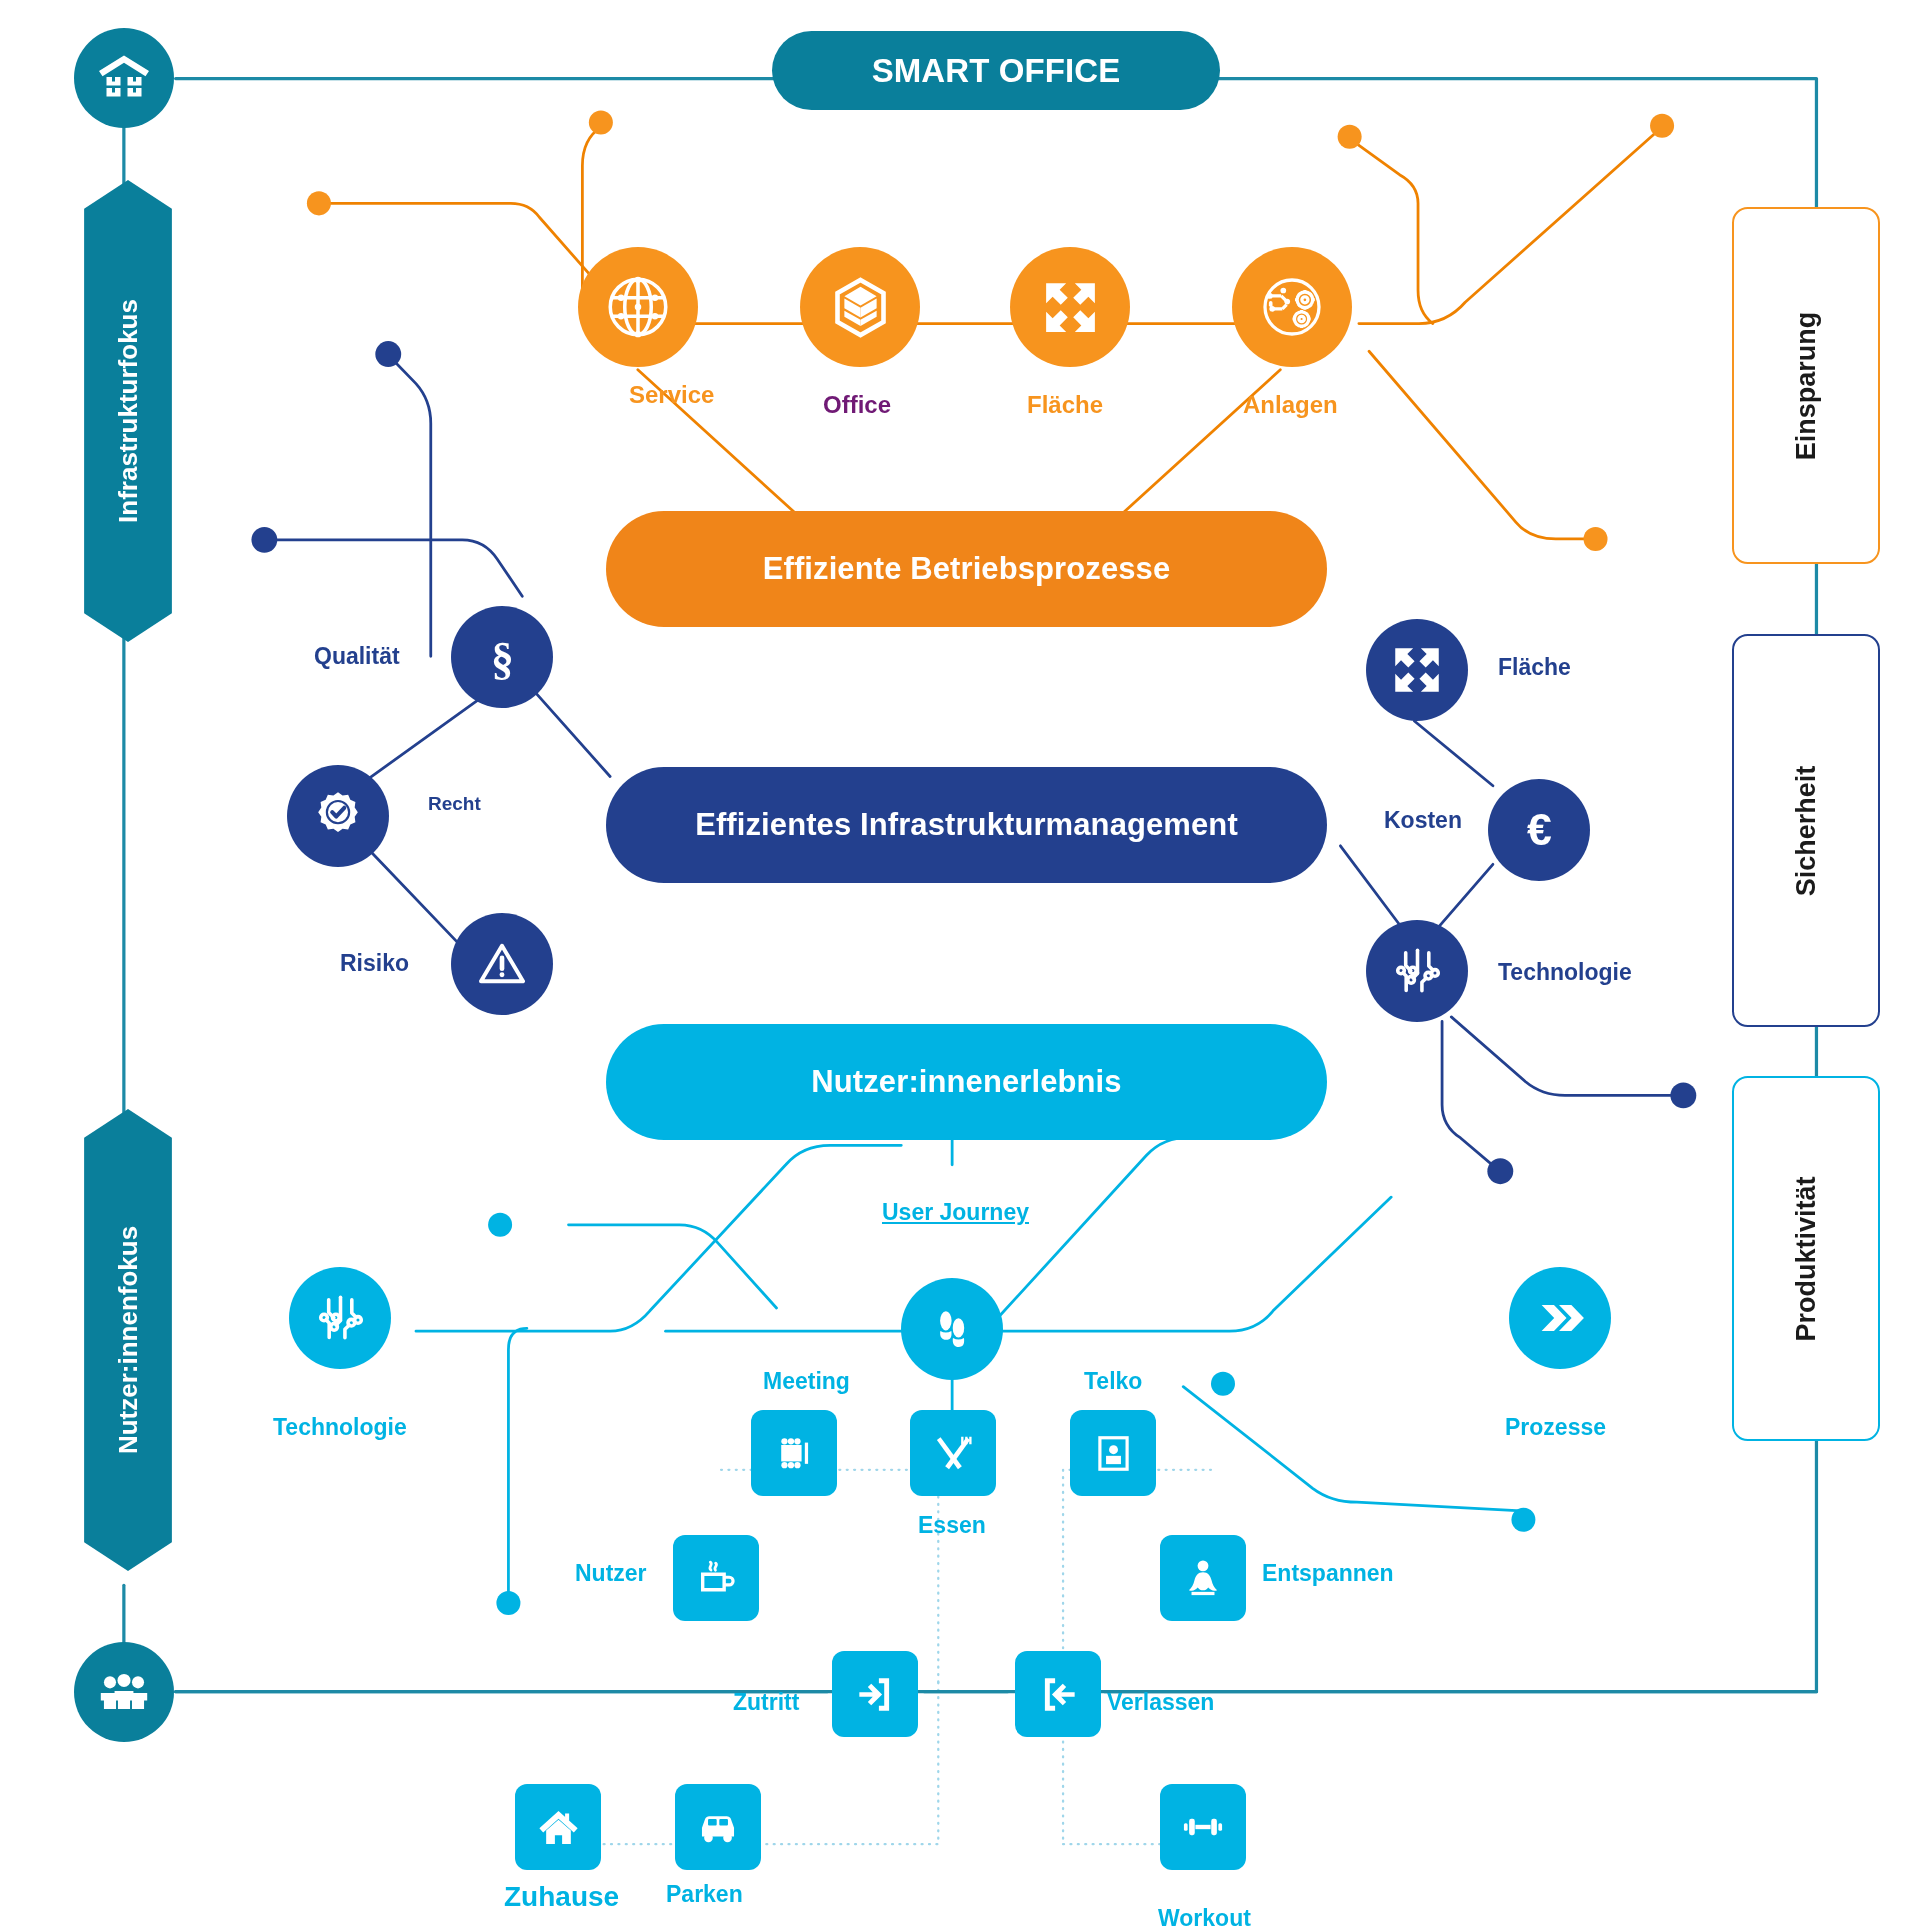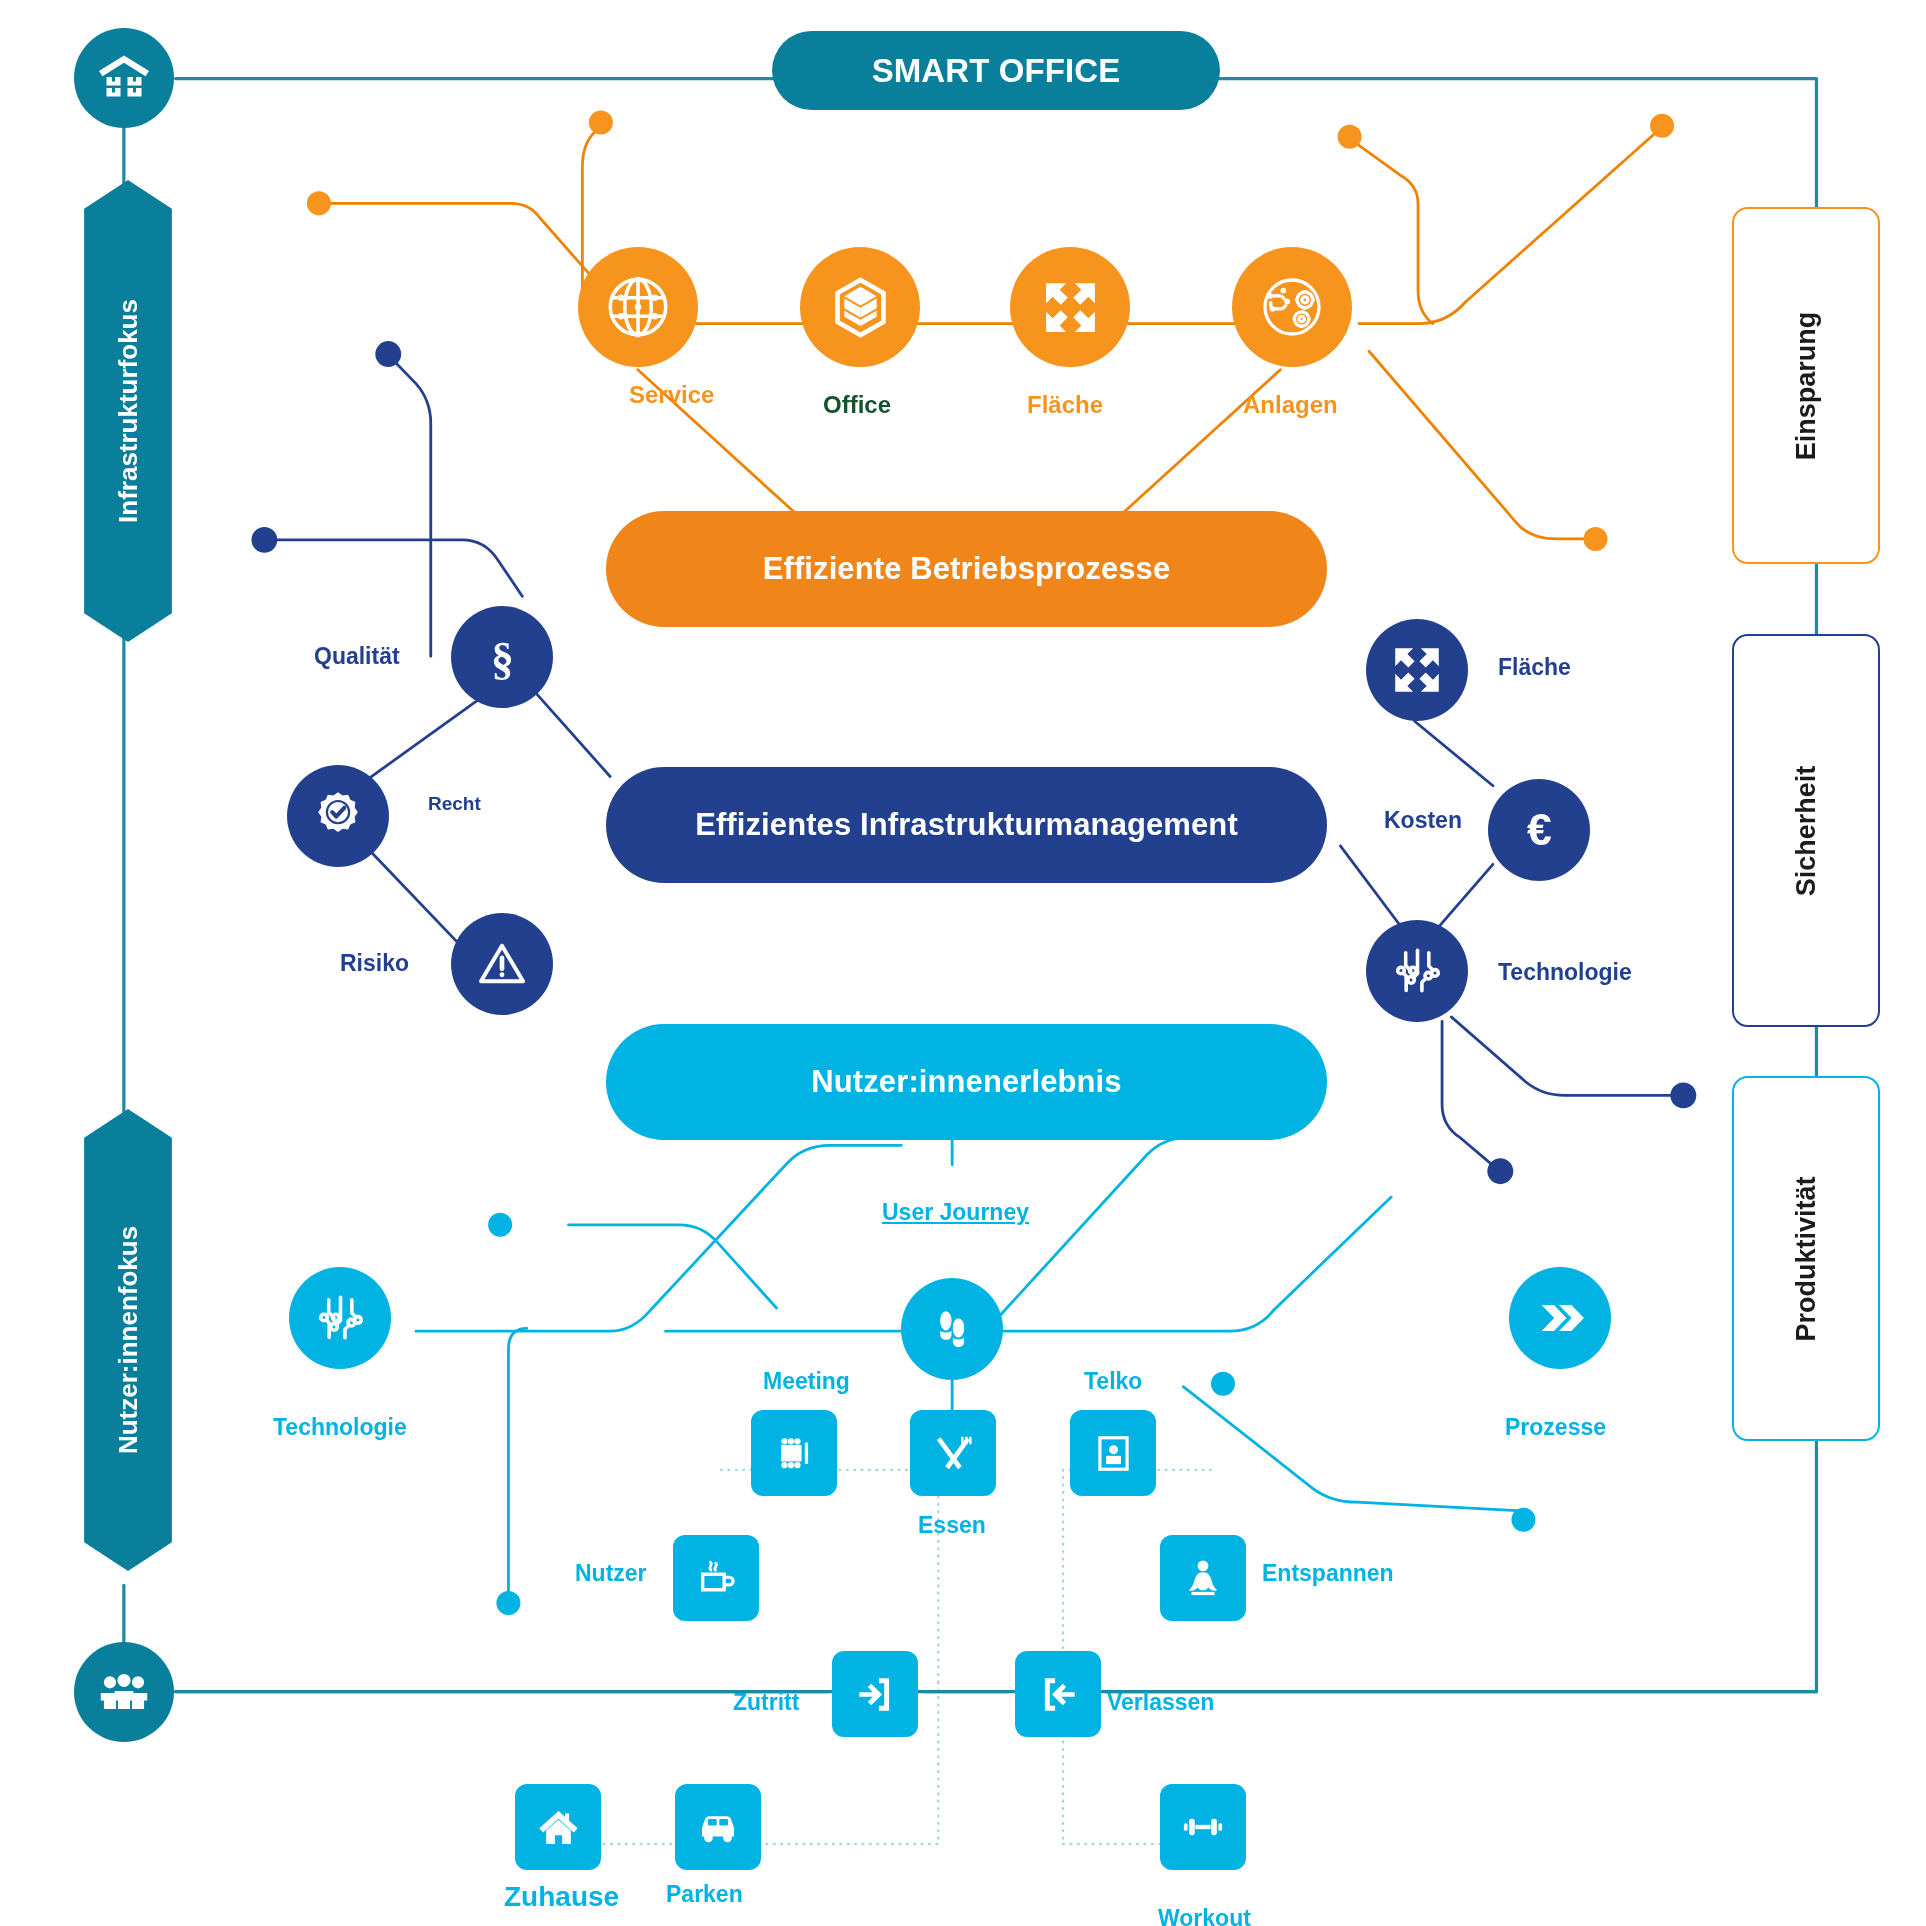--- a/index.html
+++ b/index.html
@@ -186,21 +186,21 @@
   <div class="node circ" style="left:800px;top:247px;width:120px;height:120px;background:#f7941e;">
     <svg class="ic" width="69" height="69" viewBox="0 0 24 24" fill="#fff">
       <path d="M12 2.4 L20 7 L20 17 L12 21.6 L4 17 L4 7 Z" fill="none" stroke="#fff" stroke-width="1.6"></path>
       <path d="M12 4.8 L17.6 8.1 L12 11.3 L6.4 8.1 Z"></path>
       <path d="M12 12.1 L17.6 8.9 L17.6 12.3 L12 15.5 Z"></path>
       <path d="M12 12.1 L6.4 8.9 L6.4 12.3 L12 15.5 Z"></path>
       <path d="M12 16.3 L17.6 13.1 L17.6 15.2 L12 18.4 Z"></path>
       <path d="M12 16.3 L6.4 13.1 L6.4 15.2 L12 18.4 Z"></path>
     </svg>
   </div>
-  <div class="lbl" style="left:823px;top:391px;font-size:24px;color:#14532d;">Office</div>
+  <div class="lbl" style="left:823px;top:391px;font-size:24px;color:#701a75;">Office</div>
 
   <div class="node circ" style="left:1010px;top:247px;width:120px;height:120px;background:#f7941e;">
     <svg class="ic" width="65" height="65" viewBox="0 0 24 24" fill="#fff">
       <path d="M3 3h7.4L8 5.4l3 3-2.6 2.6-3-3L3 10.4Z"></path>
       <path d="M21 3h-7.4L16 5.4l-3 3 2.6 2.6 3-3L21 10.4Z"></path>
       <path d="M3 21h7.4L8 18.6l3-3-2.6-2.6-3 3L3 13.6Z"></path>
       <path d="M21 21h-7.4L16 18.6l-3-3 2.6-2.6 3 3L21 13.6Z"></path>
     </svg>
   </div>
   <div class="lbl" style="left:1027px;top:391px;font-size:24px;color:#f7941e;">Fläche</div>

